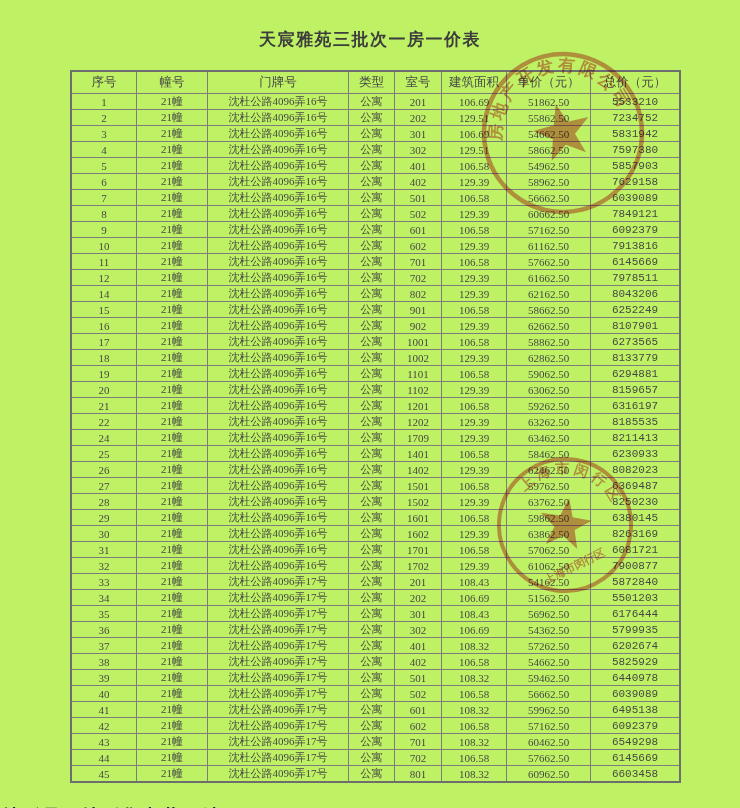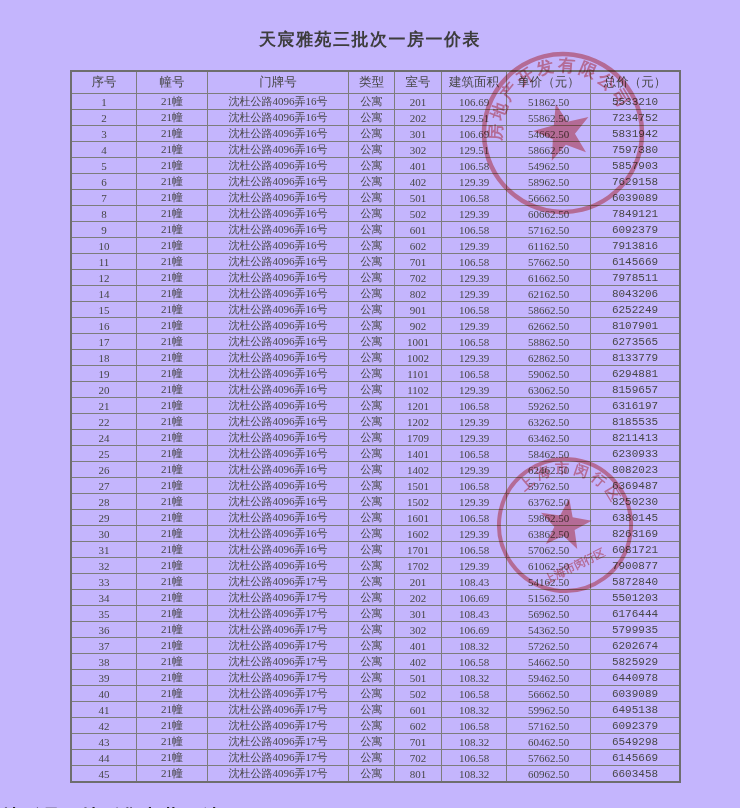--- a/index.html
+++ b/index.html
@@ -1,17 +1,17 @@
 <!DOCTYPE html>
 <html><head>
 <meta charset="utf-8">
 <style>
   html,body{margin:0;padding:0;background:#e8e8e8;}
   .page{
-    position:relative;width:740px;height:808px;background:#c4b5fd;
+    position:relative;width:740px;height:808px;background:#bef264;
     overflow:hidden;font-family:"Liberation Serif","DejaVu Serif",serif;
   }
   .doc-title{
     position:absolute;top:28px;left:0;width:100%;margin:0;
     text-align:center;font-size:17px;font-weight:600;color:#3d3d3d;
     letter-spacing:1.5px;
   }
   table.price-table{
     position:absolute;top:70px;left:70px;width:600px;
     border-collapse:collapse;table-layout:fixed;

